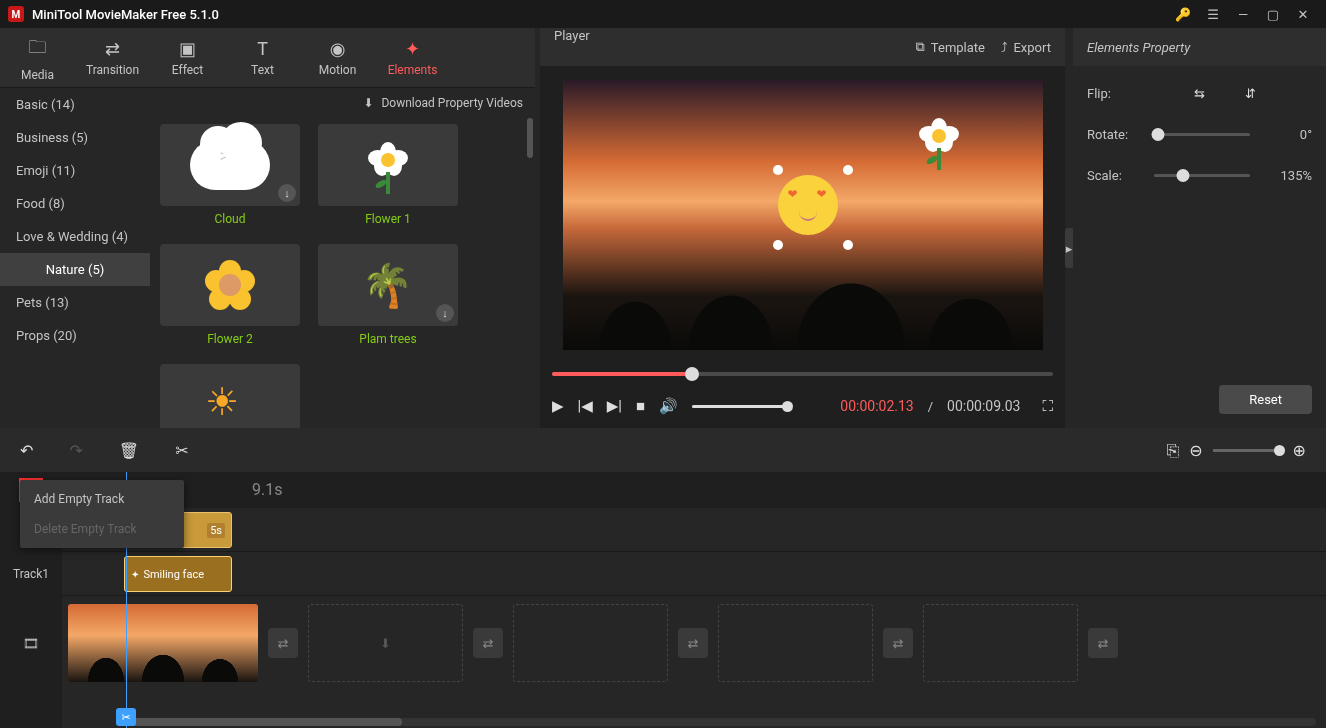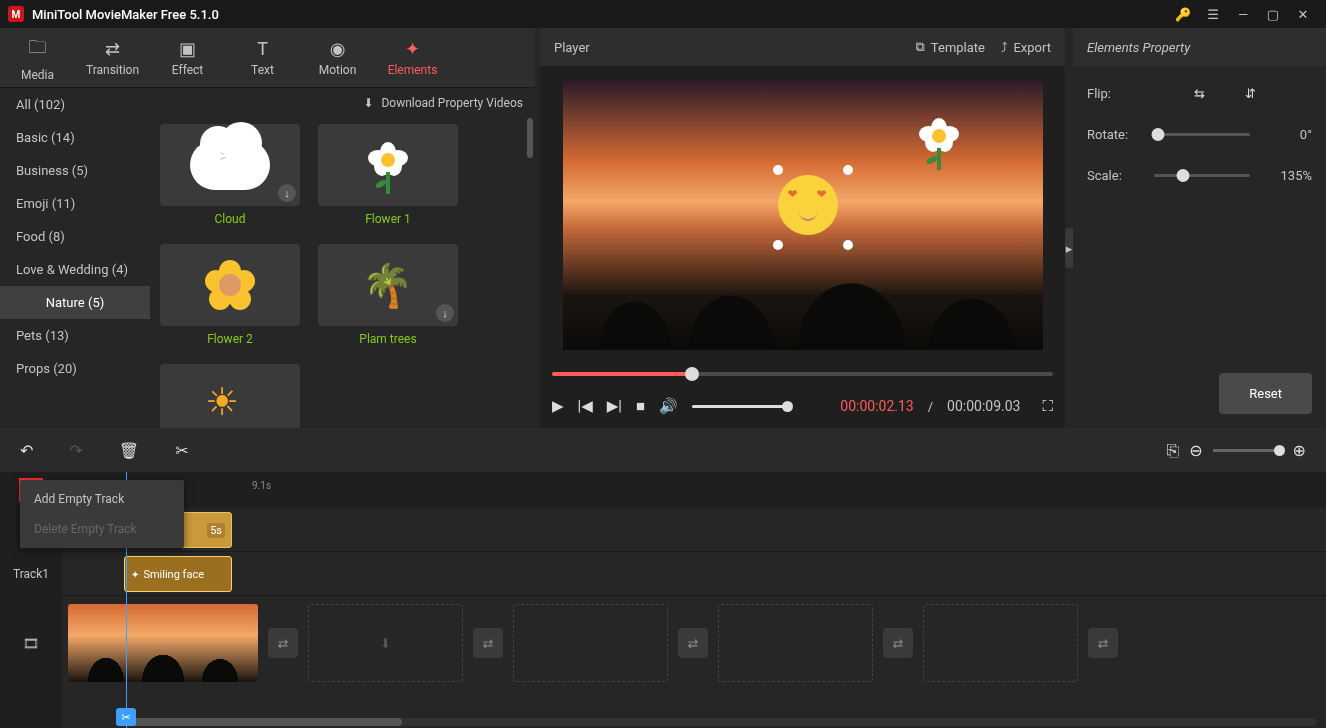--- a/index.html
+++ b/index.html
@@ -32,21 +32,21 @@
 .elements-grid-wrap { flex: 1; background: #262626; display:flex; flex-direction:column; }
 .download-bar { height: 30px; display: flex; align-items: center; justify-content: flex-end; padding: 0 12px; gap: 8px; font-size: 12px; }
 .elements-grid { flex:1; padding: 6px 10px; display: flex; flex-wrap: wrap; gap: 18px; align-content: flex-start; overflow-y:auto; position:relative; }
 .element-card { width: 140px; display: flex; flex-direction: column; align-items: center; gap: 6px; }
 .element-thumb { width: 140px; height: 82px; background: #3a3a3a; border-radius: 4px; display: flex; align-items: center; justify-content: center; position: relative; }
 .element-thumb .dl { position:absolute; right:4px; bottom:4px; width:18px;height:18px;border-radius:50%;background:#555;color:#ddd;font-size:11px;display:flex;align-items:center;justify-content:center; }
 .element-label { font-size: 12px; color: #84cc16; }
 .grid-scrollbar { position:absolute; right:2px; top:0; width:6px; height:40px; background:#555; border-radius:3px; }
 
 
-.player-header { height: 38px; background: #2e2e2e; display: flex; align-items: center; padding: 0 14px; font-size: 13px; }
+.player-header { height: 38px; background: #2e2e2e; display: flex; padding: 0 14px; font-size: 13px; }
 .player-header .spacer { flex: 1; }
 .player-action { display: flex; align-items: center; gap: 6px; cursor: pointer; margin-left: 16px; }
 .player-viewport { flex: 1; background: #1f1f1f; display: flex; align-items: center; justify-content: center; position:relative; }
 .video-frame { width: 480px; height: 270px; background: linear-gradient(180deg,#2a1a28 0%,#d46a34 30%,#f4a868 45%,#c6683a 55%,#1a1410 80%); position: relative; overflow:hidden; }
 .video-frame .tree-silhouette { position:absolute; bottom:0; left:0; right:0; height:120px; background:
   radial-gradient(ellipse 60px 80px at 15% 100%, #0a0a08 60%, transparent 61%),
   radial-gradient(ellipse 70px 90px at 35% 100%, #0a0a08 60%, transparent 61%),
   radial-gradient(ellipse 90px 110px at 60% 100%, #0a0a08 60%, transparent 61%),
   radial-gradient(ellipse 70px 85px at 85% 100%, #0a0a08 60%, transparent 61%),
   linear-gradient(180deg, transparent 60%, #0a0a08 100%); }
@@ -71,40 +71,40 @@
 .props-header { height: 38px; background: #2e2e2e; display:flex; align-items:center; padding:0 14px;font-style:italic; }
 .props-body { padding: 20px 14px; display:flex; flex-direction:column; gap:26px; }
 .prop-row { display:flex; align-items:center; gap:12px; }
 .prop-label { width:55px; }
 .prop-icons { display:flex; gap:40px; margin-left:40px; }
 .prop-icon { cursor:pointer; color:#ddd; }
 .slider { flex:1; height:3px; background:#555; position:relative; border-radius:2px; }
 .slider-thumb { position:absolute; top:-5px; width:13px;height:13px;border-radius:50%;background:#ddd; transform:translateX(-50%); }
 .prop-val { width:50px; text-align:right; }
 .expand-handle { position:absolute; left:-8px; top:200px; width:8px; height:40px; background:#3a3a3a; display:flex;align-items:center;justify-content:center;cursor:pointer;border-radius:3px 0 0 3px; }
-.reset-btn { margin:auto 14px 14px auto; background:#4a4a4a; border:none; color:#fff; padding:13px 30px; border-radius:4px; cursor:pointer; font-size:13px; }
+.reset-btn { margin:auto 14px 14px auto; background:#4a4a4a; border:none; color:#fff; padding:7px 30px; border-radius:4px; cursor:pointer; font-size:13px; }
 
 
 .bottom-area { height: 300px; background: #1f1f1f; display:flex; flex-direction:column; }
 .timeline-toolbar { height:44px; background:#2a2a2a; display:flex; align-items:center; padding:0 20px; gap:36px; }
 .tl-btn { cursor:pointer; color:#ddd; font-size:16px; }
 .tl-btn.disabled { color:#555; }
 .zoom-group { margin-left:auto; display:flex; align-items:center; gap:10px; }
 .zoom-track { width:70px; height:3px; background:#666; position:relative; }
 .zoom-track::after { content:""; position:absolute; right:-2px; top:-4px; width:11px;height:11px;border-radius:50%;background:#ddd; }
 
 .timeline-body { flex:1; display:flex; position:relative; }
 .track-labels { width:62px; background:#1f1f1f; }
 .track-header-gutter { height:36px; display:flex; align-items:center; justify-content:center; position:relative; }
 .add-track-btn { width:24px;height:24px; border:2px solid #ff3030; display:flex;align-items:center;justify-content:center;cursor:pointer; }
 .track-gutter { height:44px; display:flex;align-items:center;justify-content:center; font-size:12px; }
 .video-gutter { height:94px; display:flex;align-items:center;justify-content:center; }
 
 .tracks-area { flex:1; position:relative; background:#262626; overflow:hidden; }
-.ruler { height:36px; background:#1f1f1f; position:relative; font-size:10px; color:#888; }
+.ruler { height:36px; background:#1f1f1f; position:relative; font-size:16px; color:#888; }
 .ruler span { position:absolute; top:8px; }
 .playhead { position:absolute; top:0; bottom:0; width:1px; background:#3da0ff; left:64px; z-index:5; }
 .playhead::before { content:""; position:absolute; top:24px; left:-5px; width:11px; height:11px; background:#3da0ff; }
 .playhead::after { content:"✂"; position:absolute; bottom:2px; left:-10px; width:20px;height:18px; background:#3da0ff; color:#fff; border-radius:3px; display:flex;align-items:center;justify-content:center;font-size:11px; }
 
 .track-row { height:44px; position:relative; border-bottom:1px solid #1a1a1a; }
 .clip { position:absolute; top:4px; height:36px; background:#c89a3a; border:1px solid #e8c070; border-radius:3px; display:flex; align-items:center; padding:0 6px; font-size:11px; color:#fff; gap:4px; }
 .clip.selected { background:#9a7020; border:1px solid #ffd070; }
 .clip .star { font-size:10px; }
 .clip .dur { background:#b08030; padding:1px 3px; border-radius:2px; margin-left:auto; }
@@ -175,21 +175,20 @@
           <span class="tab-icon">◉</span>
           <span>Motion</span>
         </div>
       <div class="main-tab active">
           <span class="tab-icon">✦</span>
           <span>Elements</span>
         </div>
     </div>
     <div class="elements-body">
       <div class="category-list">
-        <div class="category-item">All (102)</div>
         <div class="category-item">Basic (14)</div>
         <div class="category-item">Business (5)</div>
         <div class="category-item">Emoji (11)</div>
         <div class="category-item">Food (8)</div>
         <div class="category-item">Love &amp; Wedding (4)</div>
         <div class="category-item active">Nature (5)</div>
         <div class="category-item">Pets (13)</div>
         <div class="category-item">Props (20)</div>
       </div>
       <div class="elements-grid-wrap">

